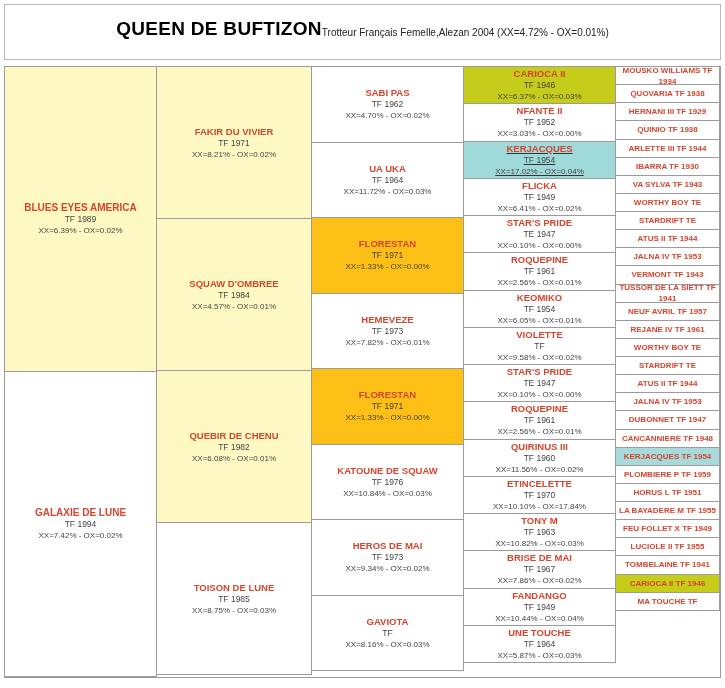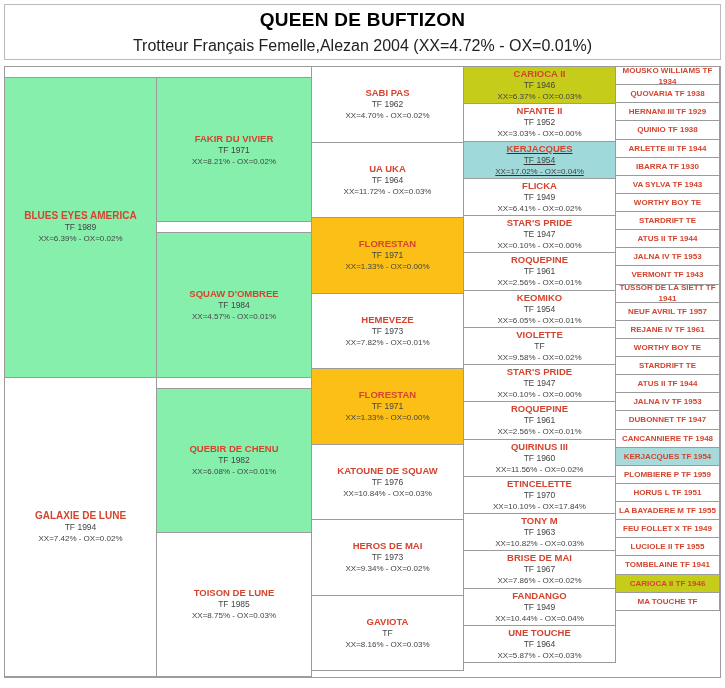--- a/index.html
+++ b/index.html
@@ -6,27 +6,27 @@
   body{font-family:"Liberation Sans",sans-serif;color:#333;}
   #page{width:725px;height:688px;position:relative;box-sizing:border-box;overflow:hidden;}
 
   
   .header{
     border:1px solid #bbb;
     margin:4px 4px 0 4px;
     height:56px;
     box-sizing:border-box;
     background:#fff;
-    display:flex;flex-direction:column;align-items:center;justify-content:center;
+    display:flex;flex-direction:row;align-items:center;justify-content:center;
   }
   .header .title{
     font-size:19px;font-weight:bold;color:#000;letter-spacing:.3px;
     padding-bottom:6px;
   }
-  .header .subtitle{font-size:16px;color:#222;}
+  .header .subtitle{font-size:10px;color:#222;}
 
   
   .ped{
     margin:6px 4px 4px 4px;
     border:1px solid #9b9b9b;
     box-sizing:border-box;
     display:flex;
     height:612px;
     overflow:hidden;
   }
@@ -49,21 +49,21 @@
   .cell .nm{font-size:9.5px;font-weight:bold;color:#d4452f;line-height:12px;}
   .cell .ln{font-size:8.5px;color:#444;line-height:11px;}
   .cell .xx{font-size:8px;color:#444;line-height:11px;}
 
   
   .g1 .nm{font-size:10px;}
   .g5 .nm{font-size:8px;font-weight:bold;line-height:11px;}
 
   
   .bg-white{background:#ffffff;}
-  .bg-grey{background:#86efac;margin-top:10px;}
+  .bg-grey{background:#fef9c3;}
   .bg-orange{background:#fcbf16;}
   .bg-olive{background:#c5cc1a;}
   .bg-cyan{background:#9fd9d9;text-decoration:underline;}
   .bg-cyan2{background:#a8dadb;}
 
   
   .c1 .cell{height:306px;}
   .c2 .cell{height:153px;}
   .c3 .cell{height:76.5px;}
   .c4 .cell{height:38.25px;}

